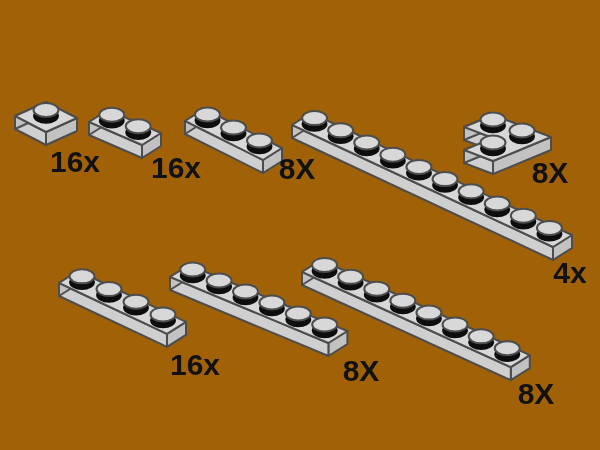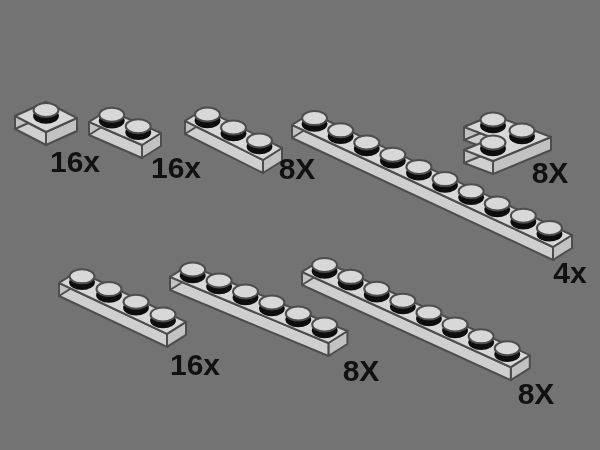--- a/index.html
+++ b/index.html
@@ -1,19 +1,19 @@
 <!DOCTYPE html>
 <html><head>
 <meta charset="utf-8">
 <style>
   html, body { margin: 0; padding: 0; background: #ffffff; }
   .canvas {
     position: relative;
     width: 600px; height: 450px;
-    background: #737373;
+    background: #a16207;
     overflow: hidden;
     font-family: "Liberation Sans", "DejaVu Sans", sans-serif;
   }
   svg { display: block; }
   text.qty {
     font-family: "Liberation Sans", "DejaVu Sans", sans-serif;
     font-weight: bold;
     font-size: 30px;
     fill: #111111;
   }

